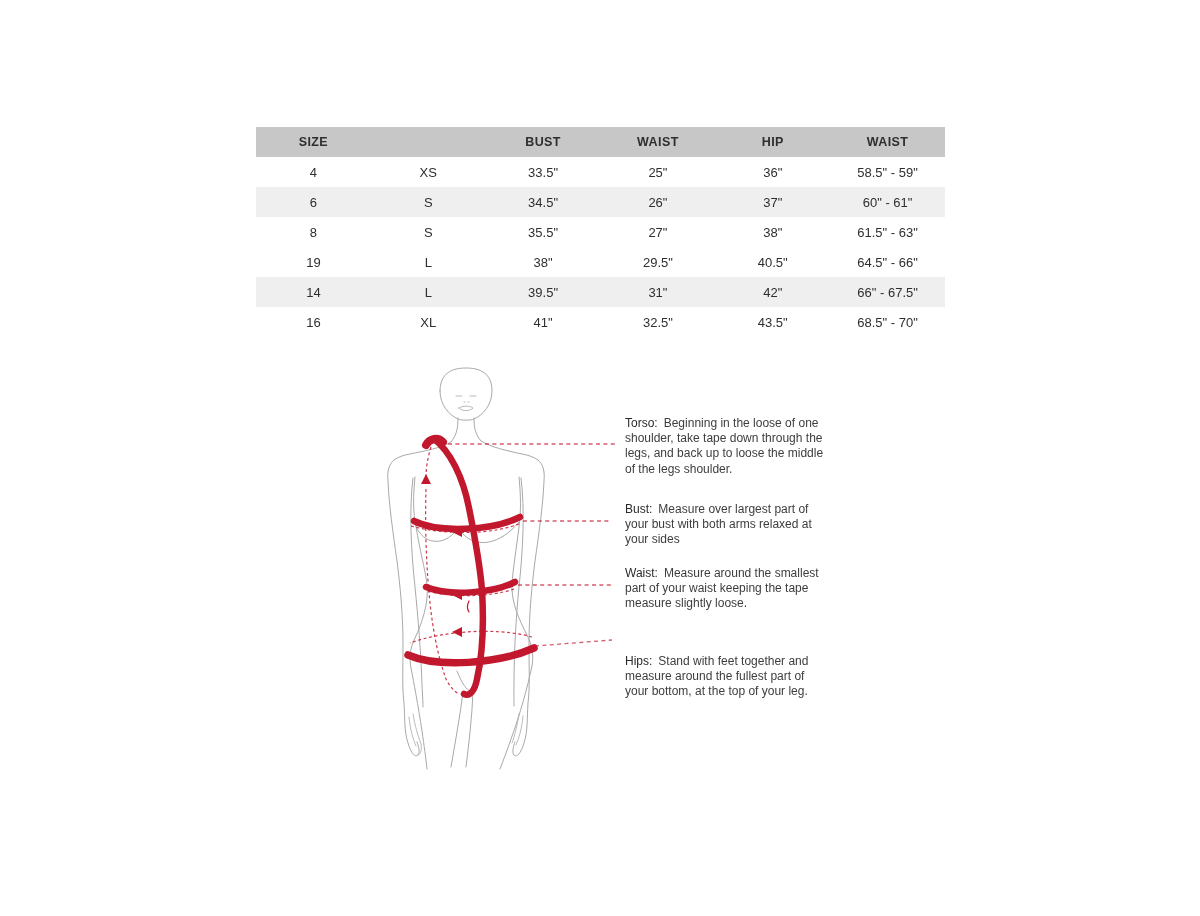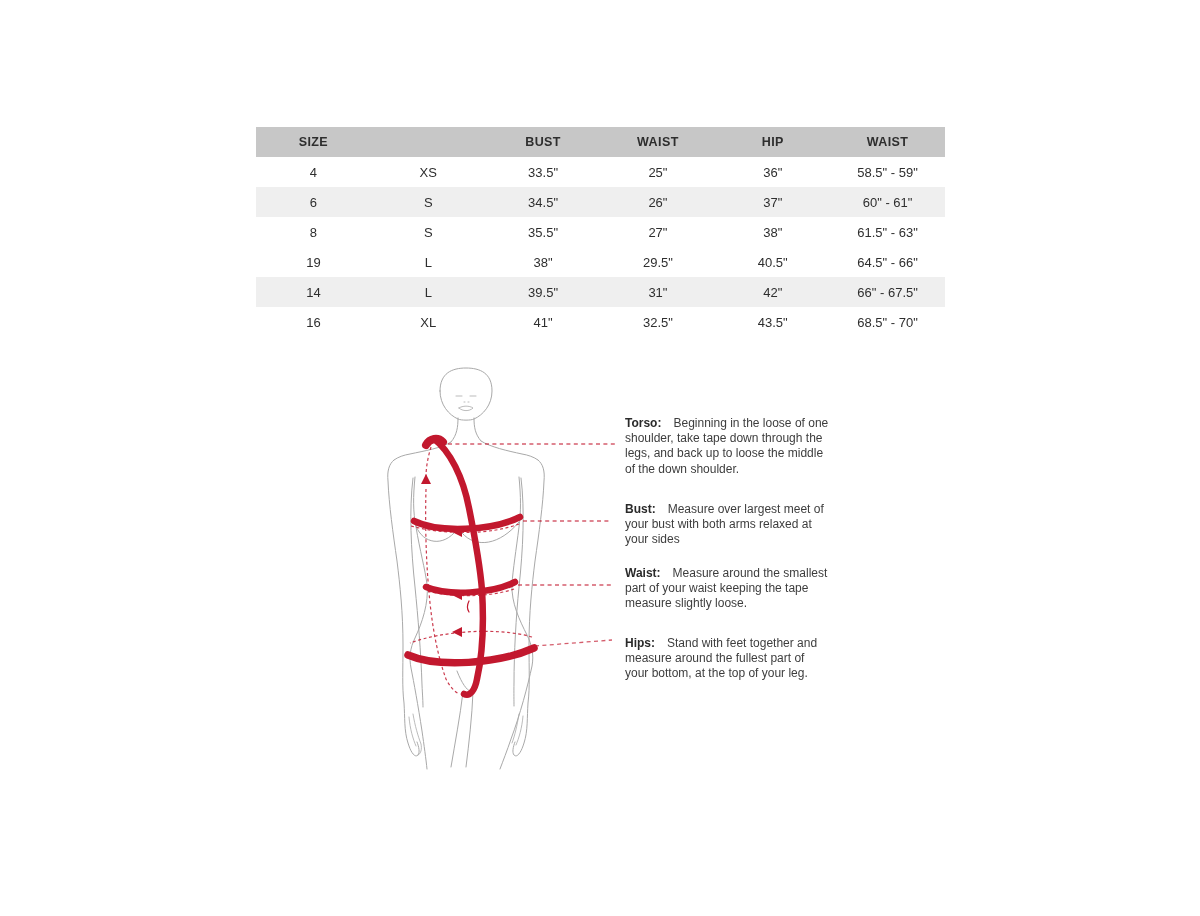--- a/index.html
+++ b/index.html
@@ -10,21 +10,21 @@
   }
   
   .size-table{position:absolute;left:256px;top:127px;width:689px;}
   .trow{display:grid;grid-template-columns:repeat(6,1fr);height:30px;align-items:center;text-align:center;}
   .trow.thead{background:var(--header-gray);}
   .trow.alt{background:var(--alt-gray);}
   .hcell{font-size:12.5px;font-weight:bold;letter-spacing:.4px;color:var(--ink);}
   .tcell{font-size:13px;color:var(--ink);}
   
   .note{position:absolute;left:625px;font-size:12px;line-height:15.2px;color:#3d3d3d;white-space:nowrap;}
-  .nb{font-weight:bold;color:#2a2a2a;margin-right:12px;}
+  .nb{font-weight:normal;color:#2a2a2a;margin-right:6px;}
   
   .figure-wrap{position:absolute;left:380px;top:365px;width:245px;height:425px;}
   .fo{fill:none;stroke:var(--outline);stroke-width:1;stroke-linecap:round;stroke-linejoin:round;}
   .fo2{fill:none;stroke:var(--outline);stroke-width:.8;stroke-linecap:round;}
   .rb{fill:none;stroke:var(--accent);stroke-linecap:round;}
   .rdash{fill:none;stroke:var(--accent);stroke-width:1.2;stroke-dasharray:3 2.6;opacity:.85;}
   .ldash{fill:none;stroke:var(--accent);stroke-width:1.3;stroke-dasharray:4 3.4;opacity:.7;}
   .rarrow{fill:var(--accent);stroke:none;}
 </style>
 </head>
@@ -90,36 +90,36 @@
           <div class="tcell">43.5"</div>
           <div class="tcell">68.5" - 70"</div>
         </div>
       </div>
   </div>
 
   <div class="note" style="top:416px">
     <div><span class="nb">Torso:</span><span>Beginning in the loose of one</span></div>
     <div>shoulder, take tape down through the</div>
     <div>legs, and back up to loose the middle</div>
-    <div>of the down shoulder.</div>
+    <div>of the legs shoulder.</div>
   </div>
 
   <div class="note" style="top:502px">
-    <div><span class="nb">Bust:</span><span>Measure over largest meet of</span></div>
+    <div><span class="nb">Bust:</span><span>Measure over largest part of</span></div>
     <div>your bust with both arms relaxed at</div>
     <div>your sides</div>
   </div>
 
   <div class="note" style="top:566px">
     <div><span class="nb">Waist:</span><span>Measure around the smallest</span></div>
     <div>part of your waist keeping the tape</div>
     <div>measure slightly loose.</div>
   </div>
 
-  <div class="note" style="top:636px">
+  <div class="note" style="top:654px">
     <div><span class="nb">Hips:</span><span>Stand with feet together and</span></div>
     <div>measure around the fullest part of</div>
     <div>your bottom, at the top of your leg.</div>
   </div>
 
   <div class="figure-wrap">
     <svg width="245" height="425" viewBox="0 0 245 425">
 
       <g>
         <path class="fo" d="M 60,26 C 60,8 72,3 86,3 C 100,3 112,8 112,26 C 112,40 103,50 94,54 C 91,55.5 81,55.5 78,54 C 69,50 60,40 60,26 Z"></path>

